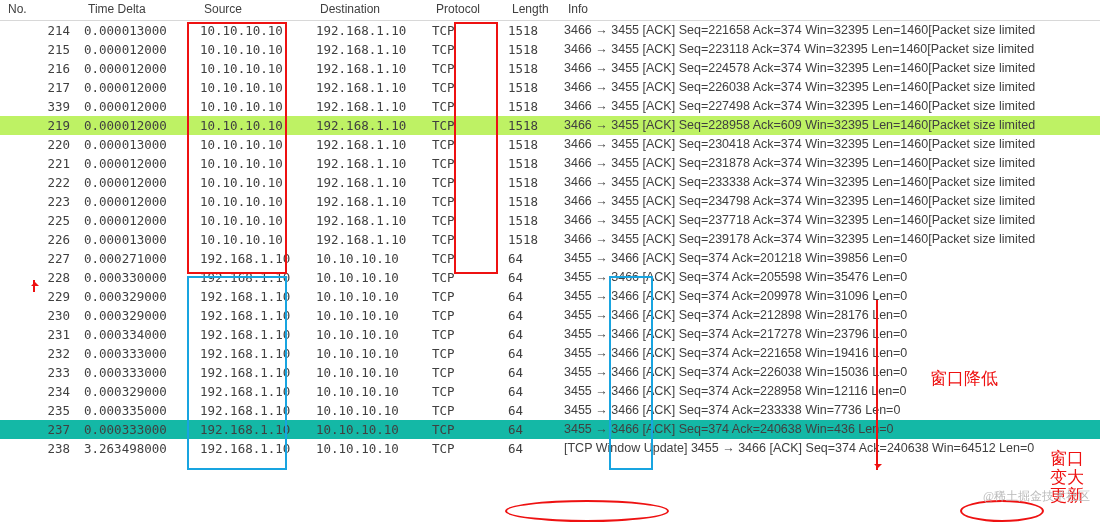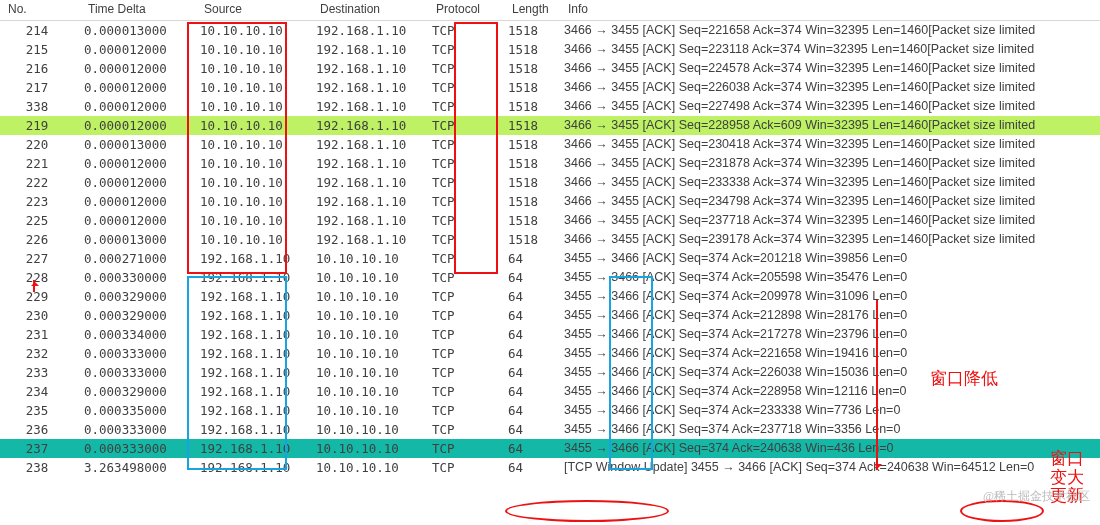--- a/index.html
+++ b/index.html
@@ -1,19 +1,19 @@
 <!DOCTYPE html>
 <html><head>
 <meta charset="utf-8">
 <style>
   html,body{margin:0;padding:0;font-family:"Segoe UI",Arial,sans-serif;font-size:12px;color:#404040;background:#fff;width:1100px;height:525px;overflow:hidden}
   .tbl{width:1100px;border-collapse:collapse;table-layout:fixed;font-family:Consolas,monospace}
   .tbl th{font-family:"Segoe UI",Arial,sans-serif;font-weight:400;text-align:left;padding:2px 8px 4px;color:#404040;border-bottom:1px solid #d8d8d8;font-size:12px}
   .tbl td{padding:0 4px;white-space:nowrap;overflow:hidden;text-overflow:clip;font-size:12.5px;line-height:19px}
-  .c-no{width:62px;text-align:center;padding-right:10px!important}
+  .c-no{width:62px;text-align:right;padding-right:10px!important}
   .c-td{width:100px}
   .c-src{width:100px}
   .c-dst{width:100px}
   .c-prot{width:60px}
   .c-len{width:42px;text-align:left;padding-right:6px!important}
   .c-info{width:auto;font-family:Liberation Sans, sans-serif}
   .sel{background:#bef264}
   .greyrow td{background:#14b8a6}
   
   .box{position:absolute;border:2px solid;box-sizing:border-box;pointer-events:none}
@@ -74,21 +74,21 @@
         <tr>
           <td class="c-no">217</td>
           <td class="c-td">0.000012000</td>
           <td class="c-src">10.10.10.10</td>
           <td class="c-dst">192.168.1.10</td>
           <td class="c-prot">TCP</td>
           <td class="c-len">1518</td>
           <td class="c-info">3466 → 3455 [ACK] Seq=226038 Ack=374 Win=32395 Len=1460[Packet size limited</td>
         </tr>
         <tr>
-          <td class="c-no">338</td>
+          <td class="c-no">339</td>
           <td class="c-td">0.000012000</td>
           <td class="c-src">10.10.10.10</td>
           <td class="c-dst">192.168.1.10</td>
           <td class="c-prot">TCP</td>
           <td class="c-len">1518</td>
           <td class="c-info">3466 → 3455 [ACK] Seq=227498 Ack=374 Win=32395 Len=1460[Packet size limited</td>
         </tr>
         <tr class="sel">
           <td class="c-no">219</td>
           <td class="c-td">0.000012000</td>
@@ -225,29 +225,20 @@
           <td class="c-info">3455 → 3466 [ACK] Seq=374 Ack=228958 Win=12116 Len=0</td>
         </tr>
         <tr>
           <td class="c-no">235</td>
           <td class="c-td">0.000335000</td>
           <td class="c-src">192.168.1.10</td>
           <td class="c-dst">10.10.10.10</td>
           <td class="c-prot">TCP</td>
           <td class="c-len">64</td>
           <td class="c-info">3455 → 3466 [ACK] Seq=374 Ack=233338 Win=7736 Len=0</td>
-        </tr>
-        <tr>
-          <td class="c-no">236</td>
-          <td class="c-td">0.000333000</td>
-          <td class="c-src">192.168.1.10</td>
-          <td class="c-dst">10.10.10.10</td>
-          <td class="c-prot">TCP</td>
-          <td class="c-len">64</td>
-          <td class="c-info">3455 → 3466 [ACK] Seq=374 Ack=237718 Win=3356 Len=0</td>
         </tr>
         <tr class="greyrow">
           <td class="c-no">237</td>
           <td class="c-td">0.000333000</td>
           <td class="c-src">192.168.1.10</td>
           <td class="c-dst">10.10.10.10</td>
           <td class="c-prot">TCP</td>
           <td class="c-len">64</td>
           <td class="c-info">3455 → 3466 [ACK] Seq=374 Ack=240638 Win=436 Len=0</td>
         </tr>

